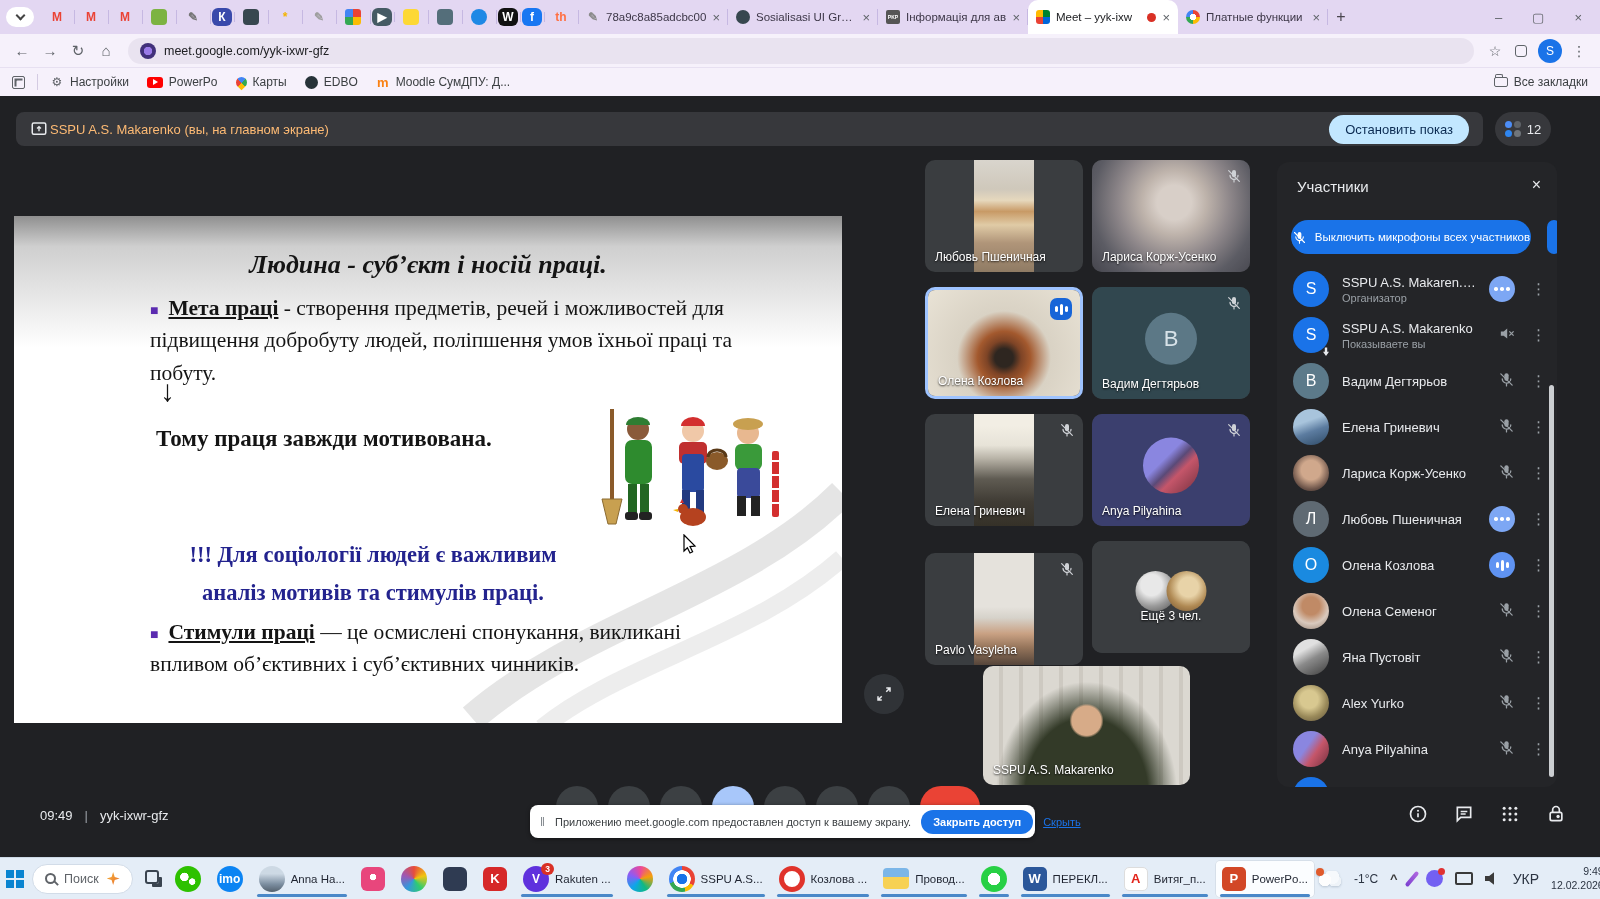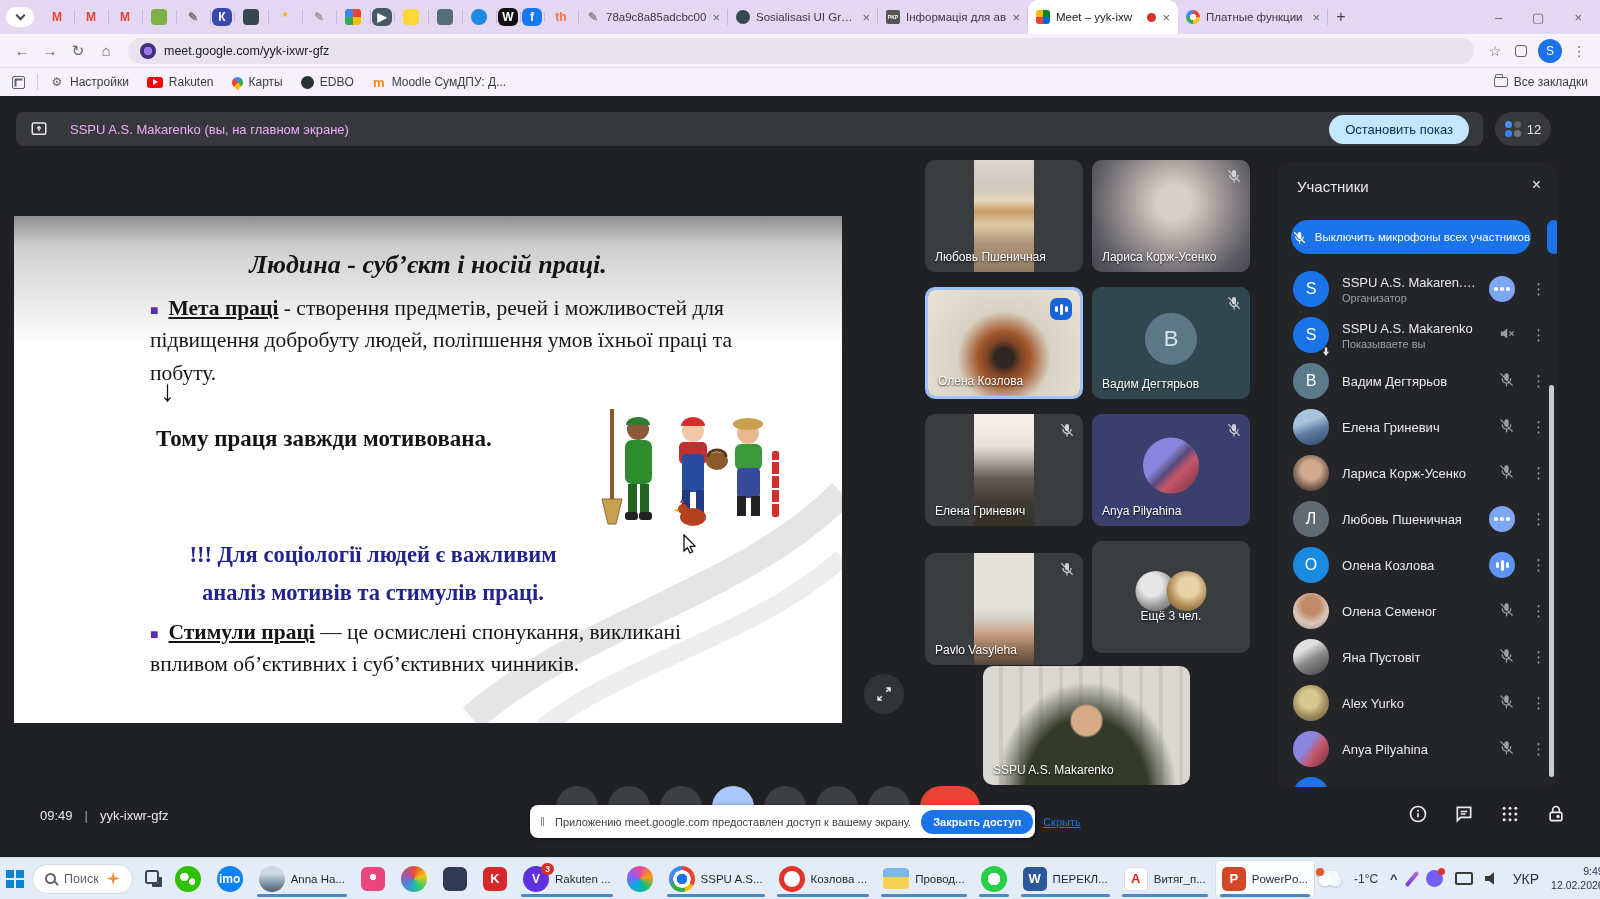--- a/index.html
+++ b/index.html
@@ -54,21 +54,21 @@
   .bm-maps { width:11px; height:11px; border-radius:50% 50% 50% 0; transform:rotate(-45deg); background:conic-gradient(#4285f4 0 25%,#34a853 25% 50%,#fbbc04 50% 75%,#ea4335 75%); }
   .bm-edbo { background:#263238; border-radius:50%; width:13px; height:13px; }
   .bm-moodle { color:#f98012; font-weight:bold; font-size:13px; }
   .bm-right { margin-left:auto; display:flex; align-items:center; gap:6px; }
   .bm-folder { width:14px; height:10px; border:1.5px solid #5f6368; border-radius:2px; position:relative; }
   .bm-folder::before { content:""; position:absolute; top:-4px; left:0; width:6px; height:3px; border:1.5px solid #5f6368; border-bottom:none; border-radius:2px 2px 0 0; }
 
   
   .meet { position:absolute; top:96px; left:0; right:0; height:761px; background:#202124; }
   .banner { position:absolute; left:16px; top:16px; width:1467px; height:34px; background:#37383c; border-radius:8px; display:flex; align-items:center; padding:0 14px; }
-  .banner-title { color:#f0abfc; font-size:13px; margin-left:22px; }
+  .banner-title { color:#fdba74; font-size:13px; margin-left:2px; }
   .stopbtn { margin-left:auto; background:#c2e7ff; color:#0b2b52; font-size:13px; font-weight:500; border:none; border-radius:17px; padding:7px 16px; }
   .countbadge { position:absolute; left:1495px; top:16px; width:56px; height:34px; background:#37383c; border-radius:17px; display:flex; align-items:center; justify-content:center; gap:6px; color:#e8eaed; font-size:13px; }
   .minigrid { display:grid; grid-template-columns:7px 7px; gap:2px; }
   .minigrid i { width:7px; height:7px; border-radius:50%; }
   .minigrid i:nth-child(1){background:#4d8df6;} .minigrid i:nth-child(2){background:#5f6368;}
   .minigrid i:nth-child(3){background:#2f86f0;} .minigrid i:nth-child(4){background:#70757a;}
 
   
   .slide { position:absolute; left:14px; top:120px; width:828px; height:507px; background:linear-gradient(180deg,#8f8f8f 0,#cfcfcf 6%,#ffffff 26%); overflow:hidden; font-family:"Liberation Serif","DejaVu Serif",serif; color:#141414; }
   .sl-title { position:absolute; top:34px; left:0; right:0; text-align:center; font-size:26px; font-style:italic; font-weight:bold; }
@@ -310,21 +310,21 @@
   <div class="bookmarks">
     <span class="bm-grid"></span>
     <span class="bm-sep"></span>
     <span id="bmlist" style="display:flex;gap:18px;align-items:center;">
         <span class="bm">
     <span class="bm-ico bm-gear">⚙</span>
     <span class="bm-label">Настройки</span>
   </span>
         <span class="bm">
     <span class="bm-ico bm-youtube"></span>
-    <span class="bm-label">Rakuten</span>
+    <span class="bm-label">PowerPo</span>
   </span>
         <span class="bm">
     <span class="bm-ico bm-maps"></span>
     <span class="bm-label">Карты</span>
   </span>
         <span class="bm">
     <span class="bm-ico bm-edbo"></span>
     <span class="bm-label">EDBO</span>
   </span>
         <span class="bm">

